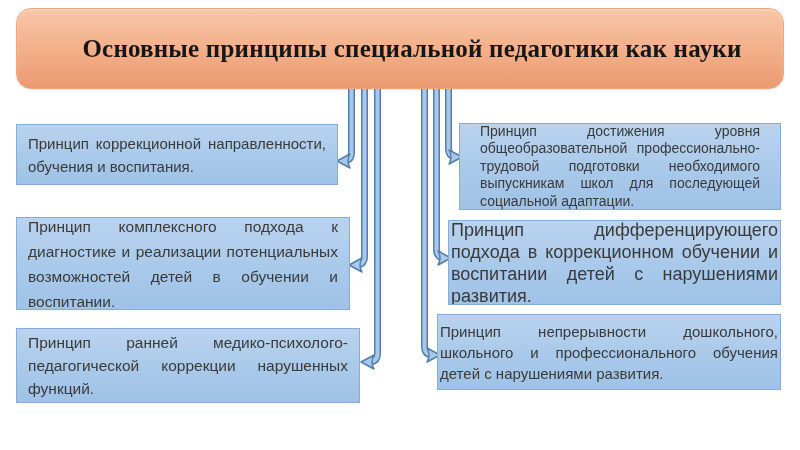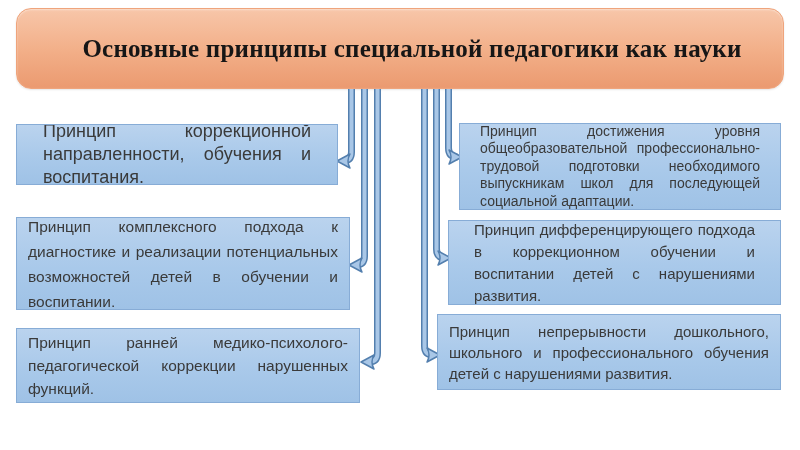--- a/index.html
+++ b/index.html
@@ -25,31 +25,31 @@
   
   .pbox {
     position:absolute; box-sizing:border-box;
     background:linear-gradient(180deg,#BAD3EE 0%, #A9C9EA 55%, #9FC2E6 100%);
     border:1.6px solid #87ACD6;
     color:#3A3A3A;
     display:flex; align-items:center; overflow:hidden;
   }
   .pbox p { margin:0; width:100%; text-align:justify; hyphens:manual; }
   #box-l1 { left:16px;  top:124px; width:322px; height:61px; }
-  #box-l1 p { font-size:18px;   line-height:23px;   padding:0 26px; }
+  #box-l1 p { font-size:15px;   line-height:23px;   padding:0 11px; }
   #box-l2 { left:16px;  top:217px; width:334px; height:93px; }
   #box-l2 p { font-size:15.5px; line-height:25px;   padding:0 11px; }
   #box-l3 { left:16px;  top:328px; width:344px; height:75px; }
   #box-l3 p { font-size:15.5px; line-height:23px;   padding:0 11px; }
   #box-r1 { left:459px; top:123px; width:322px; height:87px; }
   #box-r1 p { font-size:14px;   line-height:17.4px; padding:0 20px; }
   #box-r2 { left:448px; top:220px; width:333px; height:85px; }
-  #box-r2 p { font-size:15px; line-height:22px;   padding:0 25px; }
+  #box-r2 p { font-size:18px; line-height:22px;   padding:0 2px; }
   #box-r3 { left:437px; top:314px; width:344px; height:76px; }
-  #box-r3 p { font-size:15px;   line-height:21px;   padding:0 11px; }
+  #box-r3 p { font-size:15px;   line-height:21px;   padding:0 2px; }
   
   #connectors { position:absolute; left:0; top:0; width:800px; height:450px; pointer-events:none; }
   .conn-under { fill:none; stroke:#537FAE; stroke-width:7; }
   .conn-over  { fill:none; stroke:#A9C7E7; stroke-width:4; }
   .conn-head  { fill:#A9C7E7; stroke:#537FAE; stroke-width:1.5; stroke-linejoin:round; }
 </style>
 </head>
 <body>
 
 <div id="slide">

